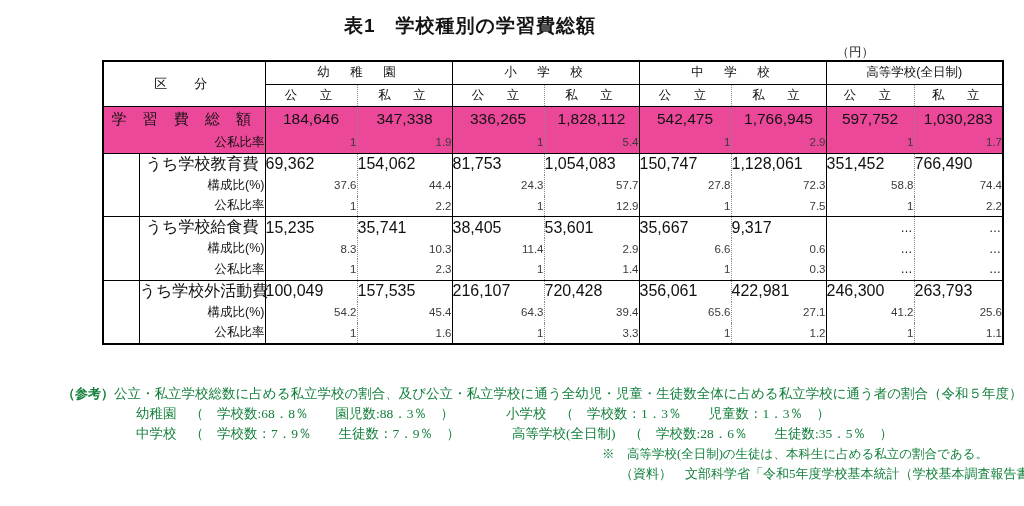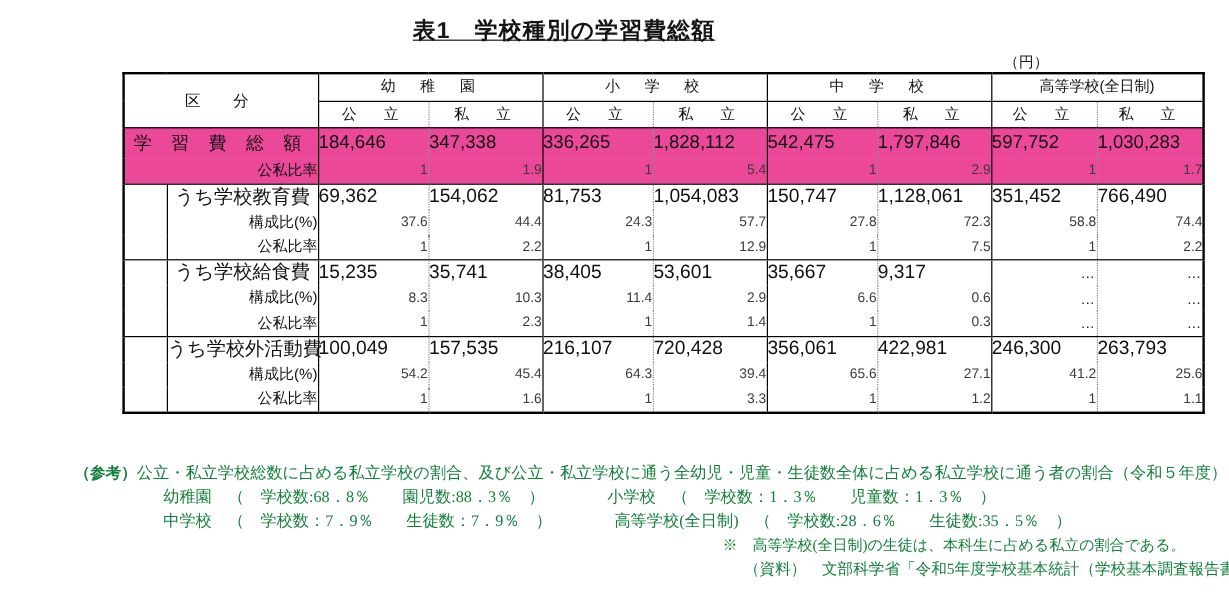--- a/index.html
+++ b/index.html
@@ -14,21 +14,20 @@
     color: #1a1a1a;
     overflow: hidden;
     position: relative;
   }
 
   .page {
     position: relative;
     width: 940px;
     height: 506px;
     box-sizing: border-box;
-    text-decoration: underline;
   }
 
   
   .title {
     text-align: center;
     font-size: 19px;
     font-weight: bold;
     letter-spacing: 1px;
     padding-top: 13px;
     font-family: "Liberation Sans", "DejaVu Sans", sans-serif;
@@ -123,21 +122,21 @@
     padding-left: 8px;
   }
 
   
   .val {
     padding-right: 8px;
     font-size: 16px;
     white-space: nowrap;
   }
   .val-total {
-    text-align: left;
+    text-align: center;
     padding-right: 8px;
     font-size: 15.5px;
     font-weight: bold;
     white-space: nowrap;
   }
   .val-sub {
     text-align: right;
     padding-right: 8px;
     font-size: 11.5px;
     color: #3a3a3a;
@@ -236,21 +235,21 @@
       </thead>
       <tbody>
 
         <tr class="r-total shaded">
           <td class="outer-left bd-t rlabel-total shaded" colspan="2">学 習 費 総 額</td>
           <td class="val-total bd-t bd-l-thick shaded">184,646</td>
           <td class="val-total bd-t bd-dot shaded">347,338</td>
           <td class="val-total bd-t bd-l-thick shaded">336,265</td>
           <td class="val-total bd-t bd-dot shaded">1,828,112</td>
           <td class="val-total bd-t bd-l-thick shaded">542,475</td>
-          <td class="val-total bd-t bd-dot shaded">1,797,846</td>
+          <td class="val-total bd-t bd-dot shaded">1,766,945</td>
           <td class="val-total bd-t bd-l-thick shaded">597,752</td>
           <td class="val-total bd-t bd-dot outer-right shaded">1,030,283</td>
         </tr>
         <tr class="r-ratio shaded">
           <td class="outer-left rlabel shaded" colspan="2">公私比率</td>
           <td class="val-sub bd-l-thick shaded">1</td>
           <td class="val-sub bd-dot shaded">1.9</td>
           <td class="val-sub bd-l-thick shaded">1</td>
           <td class="val-sub bd-dot shaded">5.4</td>
           <td class="val-sub bd-l-thick shaded">1</td>

